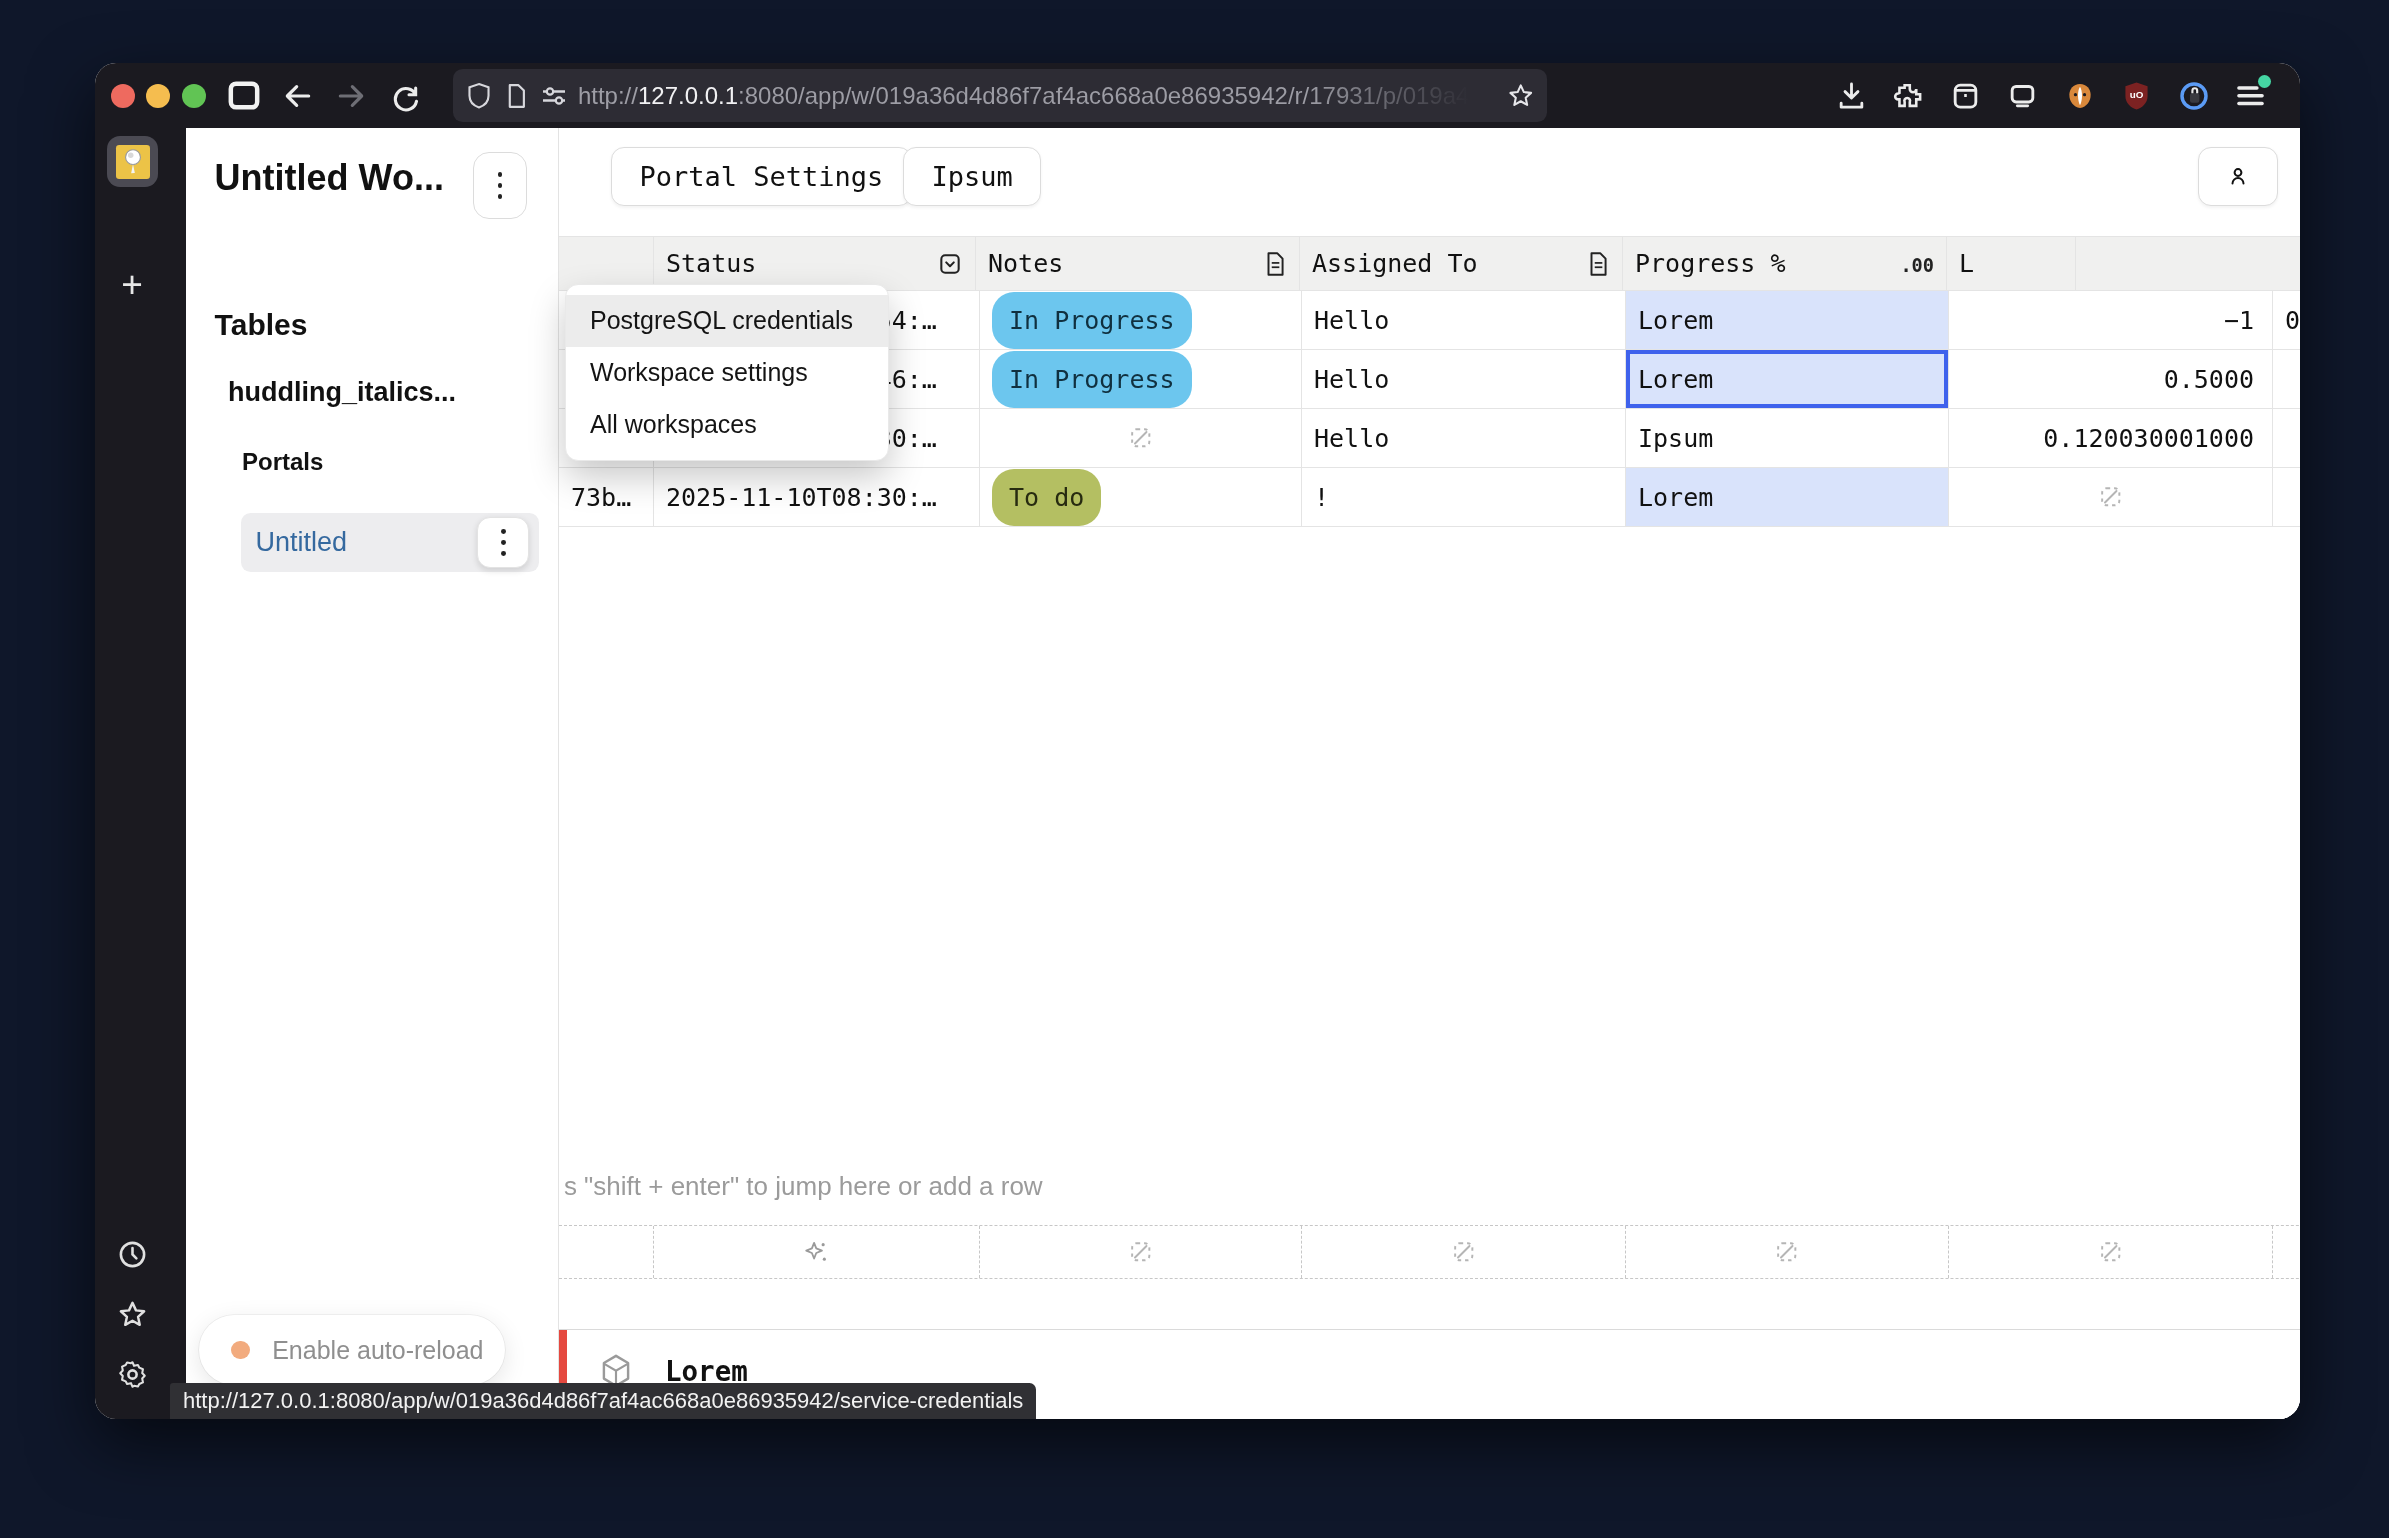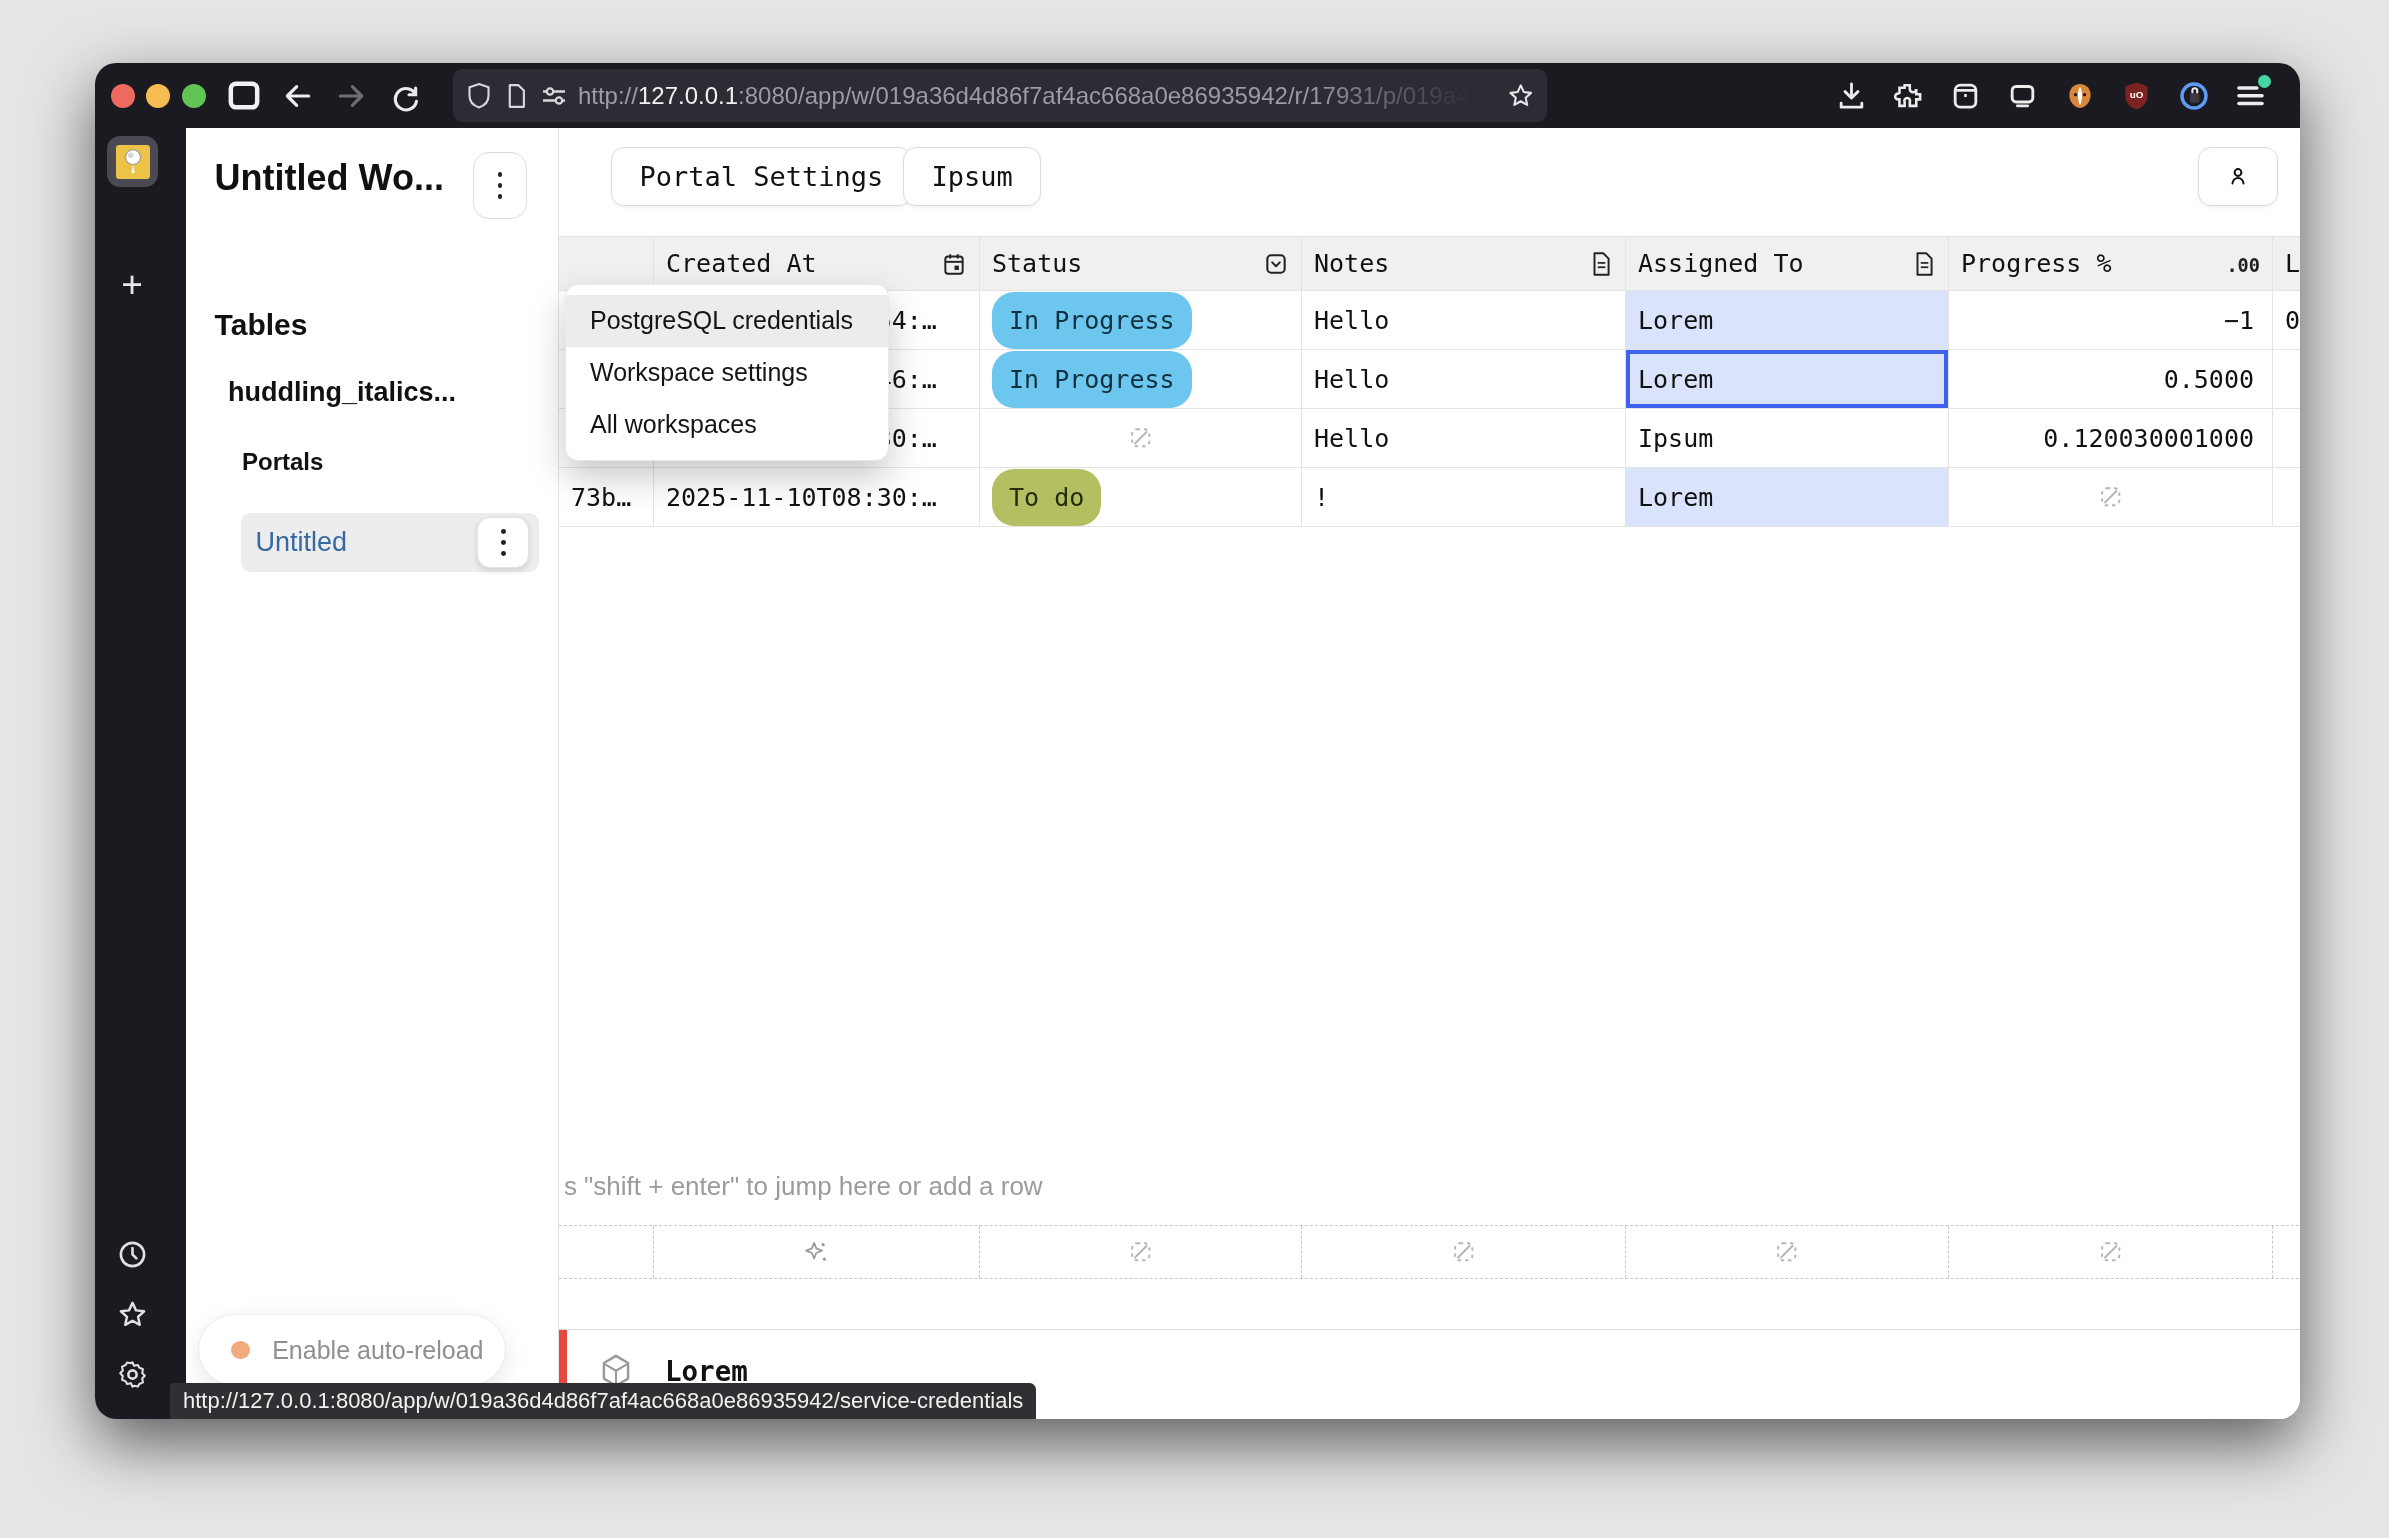--- a/index.html
+++ b/index.html
@@ -1,16 +1,16 @@
 <!DOCTYPE html>
 <html style="font-size:13px"><head>
 <meta charset="utf-8">
 <style>
   html,body{margin:0;padding:0;background:#000;}
-  .stage{position:relative;width:2389px;height:1538px;background:#e5e5e5;overflow:hidden;
+  .stage{position:relative;width:2389px;height:1538px;background:#0f172a;overflow:hidden;
          font-family:"Liberation Sans",sans-serif;}
   .window{position:absolute;left:95px;top:63px;width:2205px;height:1356px;background:#fff;
           border-radius:21px;overflow:hidden;box-shadow:0 24px 65px rgba(0,0,0,.6);}
   
   .titlebar{position:absolute;left:0;top:0;width:100%;height:65px;background:#1b1a20;display:flex;align-items:center;}
   .tl{width:24px;height:24px;border-radius:50%;margin-right:11.3px;}
   .tl.red{background:#ee6a5f;margin-left:16px}.tl.yellow{background:#f5bd4f}.tl.green{background:#61c454}
   .chromebtn{display:flex;align-items:center;justify-content:center;width:44px;height:44px;margin:0 4.9px;border-radius:8px;}
   .urlbar{display:flex;align-items:center;flex:0 0 1068px;height:53px;margin-left:21px;background:#2d2c34;border-radius:9.7px;padding:0 13px;overflow:hidden;}
   .urltext{font-size:24px;color:#9d9da5;white-space:nowrap;margin-left:11.3px;flex:1;overflow:hidden;}
@@ -267,32 +267,20 @@
             <circle cx="12" cy="8" r="3.4" fill="none" stroke="#111" stroke-width="2"></circle>
             <path d="M6.5 19a5.5 5.5 0 0 1 11 0" fill="none" stroke="#111" stroke-width="2" stroke-linecap="round"></path>
           </svg>
       </div>
 
       <div class="grid" id="grid">
           <div class="trow head">
             <div class="tcell" style="width: 95px; flex: 0 0 95px;">
               <span class="hlabel"></span>
             </div>
-            <div class="tcell" style="width: 326px; flex: 0 0 326px;">
-              <span class="hlabel">Created At</span>
-              <span>
-                <svg width="26" height="26" viewBox="0 0 24 24">
-                  <rect x="4" y="5" width="16" height="16" rx="2.5" fill="none" stroke="#222" stroke-width="1.8"></rect>
-                  <line x1="4" y1="10" x2="20" y2="10" stroke="#222" stroke-width="1.8"></line>
-                  <line x1="8.5" y1="3" x2="8.5" y2="7" stroke="#222" stroke-width="1.8"></line>
-                  <line x1="15.5" y1="3" x2="15.5" y2="7" stroke="#222" stroke-width="1.8"></line>
-                  <rect x="12.5" y="13.5" width="4" height="4" fill="#222"></rect>
-                </svg>
-              </span>
-            </div>
             <div class="tcell" style="width: 322px; flex: 0 0 322px;">
               <span class="hlabel">Status</span>
               <span>
                 <svg width="26" height="26" viewBox="0 0 24 24">
                   <rect x="4" y="4" width="16" height="16" rx="3.5" fill="none" stroke="#222" stroke-width="1.9"></rect>
                   <path d="M8.5 10.5l3.5 3.5 3.5-3.5" fill="none" stroke="#222" stroke-width="1.9" stroke-linecap="round" stroke-linejoin="round"></path>
                 </svg>
               </span>
             </div>
             <div class="tcell" style="width: 324px; flex: 0 0 324px;">

